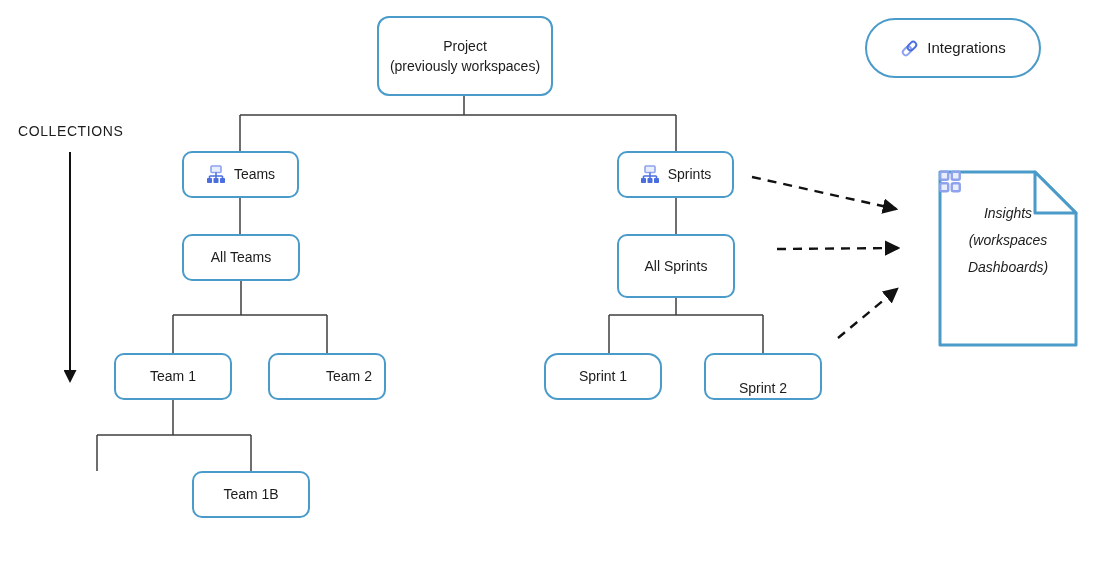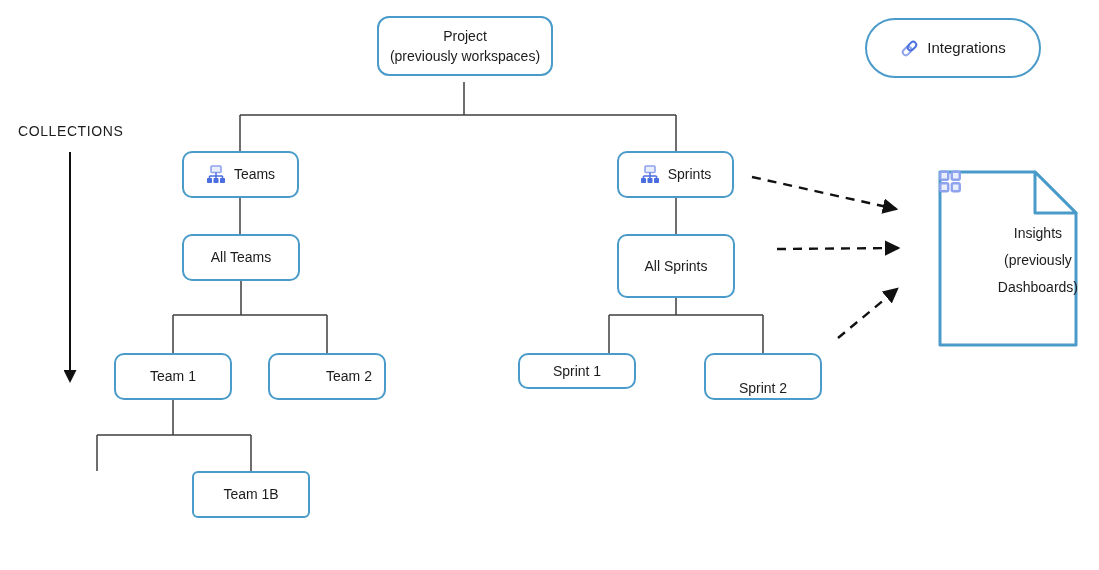--- a/index.html
+++ b/index.html
@@ -33,45 +33,46 @@
     border:2px solid var(--box-border);
     border-radius:10px;
     display:flex;align-items:center;justify-content:center;
     gap:8px;
     font-size:14px;
     color:var(--text);
     text-align:center;
     line-height:1.45;
   }
   .node .lbl{white-space:nowrap;}
-  #node-project{left:377px;top:16px;width:176px;height:60px;border-radius:12px;flex-direction:column;gap:0;}
+  #node-project{left:377px;top:16px;width:176px;height:80px;border-radius:12px;flex-direction:column;gap:0;}
   #node-integrations{left:865px;top:18px;width:176px;height:60px;border-radius:30px;font-size:15px;}
   #node-teams{left:182px;top:151px;width:117px;height:47px;}
   #node-sprints{left:617px;top:151px;width:117px;height:47px;}
   #node-all-teams{left:182px;top:234px;width:118px;height:47px;}
   #node-all-sprints{left:617px;top:234px;width:118px;height:64px;}
   #node-team1{left:114px;top:353px;width:118px;height:47px;justify-content:center;}
   #node-team2{left:268px;top:353px;width:118px;height:47px;padding-left:44px;}
-  #node-sprint1{left:518px;top:353px;width:118px;height:36px;}
+  #node-sprint1{left:544px;top:353px;width:118px;height:47px;border-radius:14px;}
   #node-sprint2{left:704px;top:353px;width:118px;height:47px;align-items:flex-end;}
   #node-team1a{left:38px;top:471px;width:117px;height:47px;}
-  #node-team1b{left:192px;top:471px;width:118px;height:47px;border-radius:6px;}
+  #node-team1b{left:192px;top:471px;width:118px;height:47px;}
   .collections-label{
     position:absolute;left:18px;top:123px;
     font-size:14px;letter-spacing:.6px;color:var(--text);
   }
   
   .doc{position:absolute;left:938px;top:170px;width:140px;height:177px;}
   .doc svg{position:absolute;left:0;top:0;}
   .doc-outline{stroke:var(--box-border);stroke-width:3;fill:var(--background);stroke-linejoin:round;}
   .doc-fold{stroke:var(--box-border);stroke-width:3;fill:var(--background);stroke-linejoin:round;}
   .doc-content{
     position:absolute;inset:0;
-    display:flex;flex-direction:column;align-items:flex-end;
-    padding-top:36px;
+    display:flex;flex-direction:column;align-items:center;
+    padding-top:16px;
+    font-style:italic;
   }
   .doc-text{margin-top:14px;font-size:14px;line-height:27px;text-align:center;}
   
   .icon{display:inline-flex;flex:none;}
   .org-top{fill:var(--icon-fill-light);stroke:var(--icon-blue-light);stroke-width:1.6;}
   .org-lines{stroke:var(--icon-blue);stroke-width:1.5;fill:none;}
   .org-sq{fill:var(--icon-blue);}
   .link-a{stroke:var(--icon-blue-light);}
   .link-b{stroke:var(--icon-blue);}
   .grid-sq{stroke:var(--icon-blue-light);stroke-width:2.2;fill:var(--icon-fill-light);}
@@ -184,19 +185,19 @@
       <span class="icon">
         <svg width="24" height="23" viewBox="0 0 21 21">
           <rect class="grid-sq" x="1.6" y="1.6" width="7.3" height="7.3" rx="1.4"></rect>
           <rect class="grid-sq" x="12.1" y="1.6" width="7.3" height="7.3" rx="1.4"></rect>
           <rect class="grid-sq" x="1.6" y="12.1" width="7.3" height="7.3" rx="1.4"></rect>
           <rect class="grid-sq" x="12.1" y="12.1" width="7.3" height="7.3" rx="1.4"></rect>
         </svg>
       </span>
       <div class="doc-text">
         <div>Insights</div>
-        <div>(previously</div>
+        <div>(workspaces</div>
         <div>Dashboards)</div>
       </div>
     </div>
   </div>
 
 </div>
 
 </body></html>

